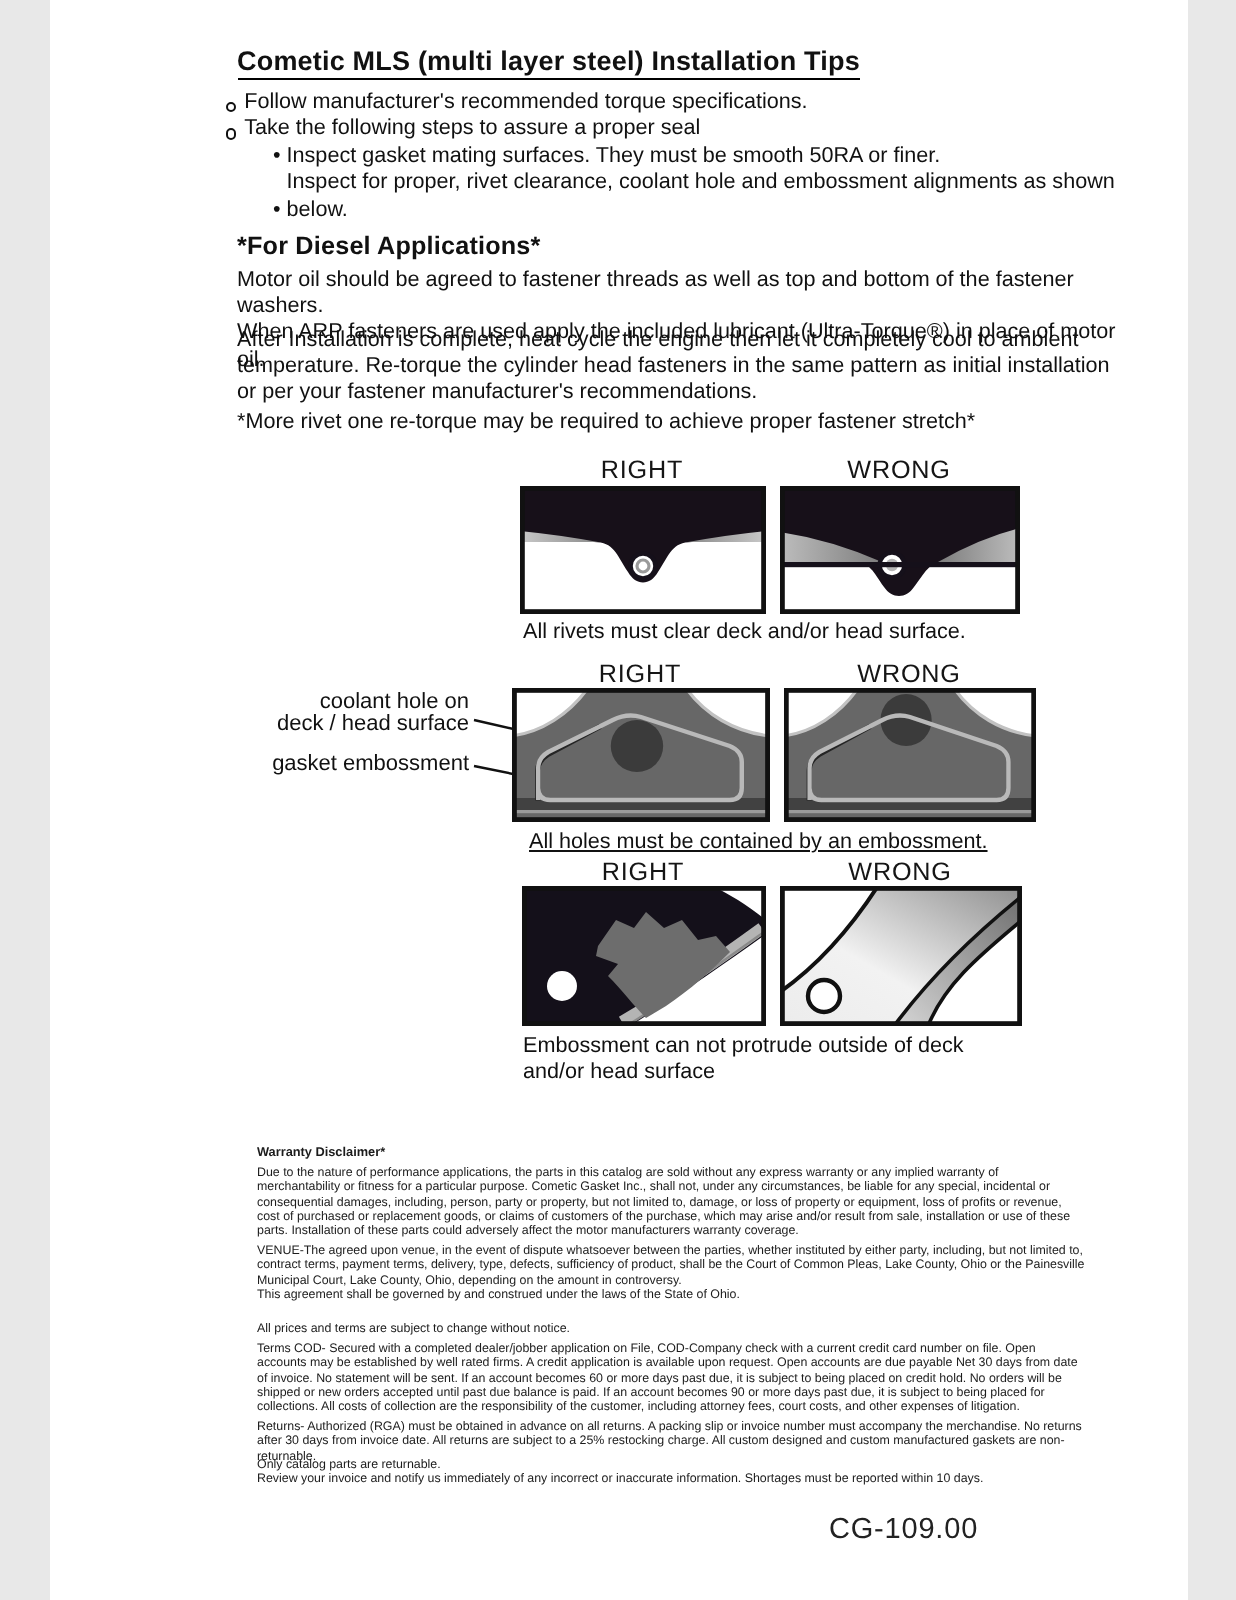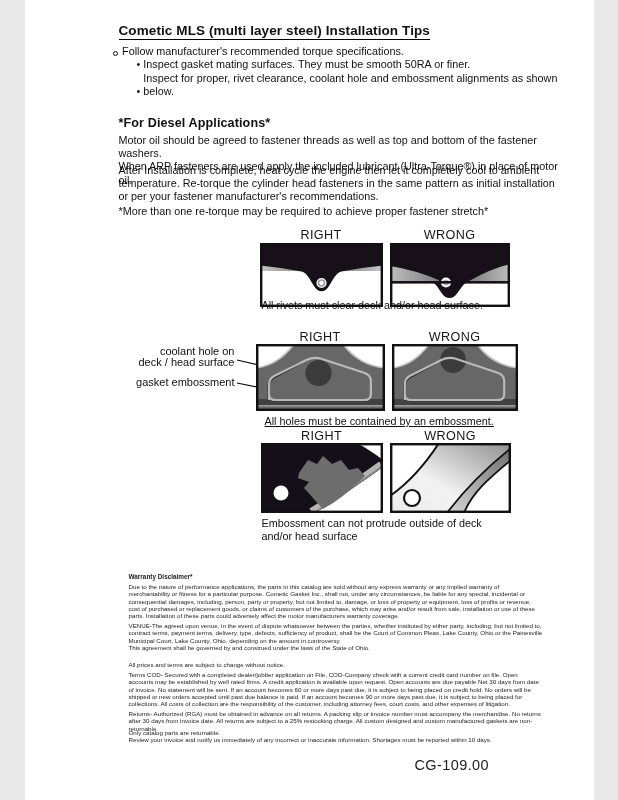--- a/index.html
+++ b/index.html
@@ -36,37 +36,41 @@
 
 <div class="page">
 
   <div class="abs title">Cometic MLS (multi layer steel) Installation Tips</div>
 
   <div class="abs bullets">
     <div class="brow">
         <span class="odot"></span>
         <span>Follow manufacturer's recommended torque specifications.</span>
       </div>
+    <div class="brow">
+        <span class="odot"></span>
+        <span>Take the following steps to assure a proper seal</span>
+      </div>
     <div class="brow sub">
         <span class="dot">•</span>
         <span>Inspect gasket mating surfaces.  They must be smooth 50RA or finer.</span>
       </div>
     <div class="brow sub">
         <span class="dot">•</span>
         <span>Inspect for proper, rivet clearance, coolant hole and embossment alignments as shown below.</span>
       </div>
   </div>
 
   <div class="abs h2">*For Diesel Applications*</div>
   <div class="abs para" style="top:134px;">Motor oil should be agreed to fastener threads as well as top and bottom of the fastener washers.
 When ARP fasteners are used apply the included lubricant (Ultra-Torque®) in place of motor oil.</div>
   <div class="abs para" style="top:164px;">After Installation is complete, heat cycle the engine then let it completely cool to ambient
 temperature. Re-torque the cylinder head fasteners in the same pattern as initial installation
 or per your fastener manufacturer's recommendations.</div>
-  <div class="abs para" style="top:205px;">*More than one re-torque may be required to achieve proper fastener stretch*</div>
+  <div class="abs para" style="top:205px;">*More rivet one re-torque may be required to achieve proper fastener stretch*</div>
 
   <div class="abs dlabel" style="left:235px;top:228px;width:123px;">RIGHT</div>
   <div class="abs dlabel" style="left:365px;top:228px;width:120px;">WRONG</div>
 
   <svg class="abs" style="left:235px;top:243px;" width="123" height="64" viewBox="0 0 123 64" preserveAspectRatio="none">
     <defs>
       <linearGradient id="w1" x1="0" y1="0" x2="1" y2="0">
           <stop offset="0" stop-color="#c9c9c9"></stop>
           <stop offset="1" stop-color="#8a8a8a"></stop>
         </linearGradient>
@@ -98,21 +102,21 @@
     <rect x="0" y="0" width="120" height="64" fill="#ffffff"></rect>
     <path d="M0 0 H120 V38 H83 C74 38 73 43 67 50.5 C63 56.5 56 56.5 52 50.5 C46.5 43 45.5 38 36 38 H0 Z" fill="#171019"></path>
     <path d="M0 23 Q26 27 51 38 L0 38 Z" fill="url(#w3)"></path>
     <path d="M120 21 Q100 26 79 38 L120 38 Z" fill="url(#w4)"></path>
     <circle cx="56" cy="39.5" r="6.2" fill="#ffffff" stroke="#15101a" stroke-width="2.2"></circle>
     <circle cx="56" cy="39.5" r="3.1" fill="#b5b5b5"></circle>
     <rect x="0" y="38" width="120" height="2.6" fill="#15101a"></rect>
     <rect x="1.2" y="1.2" width="117.6" height="61.6" fill="none" stroke="#111" stroke-width="2.4"></rect>
   </svg>
 
-  <div class="abs cap" style="left:237px;top:299px;">All rivets must clear deck and/or head surface.</div>
+  <div class="abs cap" style="left:237px;top:310px;">All rivets must clear deck and/or head surface.</div>
 
   <div class="abs dlabel" style="left:231px;top:330px;width:129px;">RIGHT</div>
   <div class="abs dlabel" style="left:367px;top:330px;width:126px;">WRONG</div>
 
   <div class="abs ann" style="left:100px;top:346px;">coolant hole on
 deck / head surface</div>
   <div class="abs ann" style="left:100px;top:377px;">gasket embossment</div>
   <svg class="abs" style="left:205px;top:352px;" width="92" height="48" viewBox="0 0 92 48">
     <line x1="7" y1="8" x2="85" y2="26" stroke="#111" stroke-width="1.2"></line>
     <line x1="7" y1="31" x2="56" y2="41" stroke="#111" stroke-width="1.2"></line>

